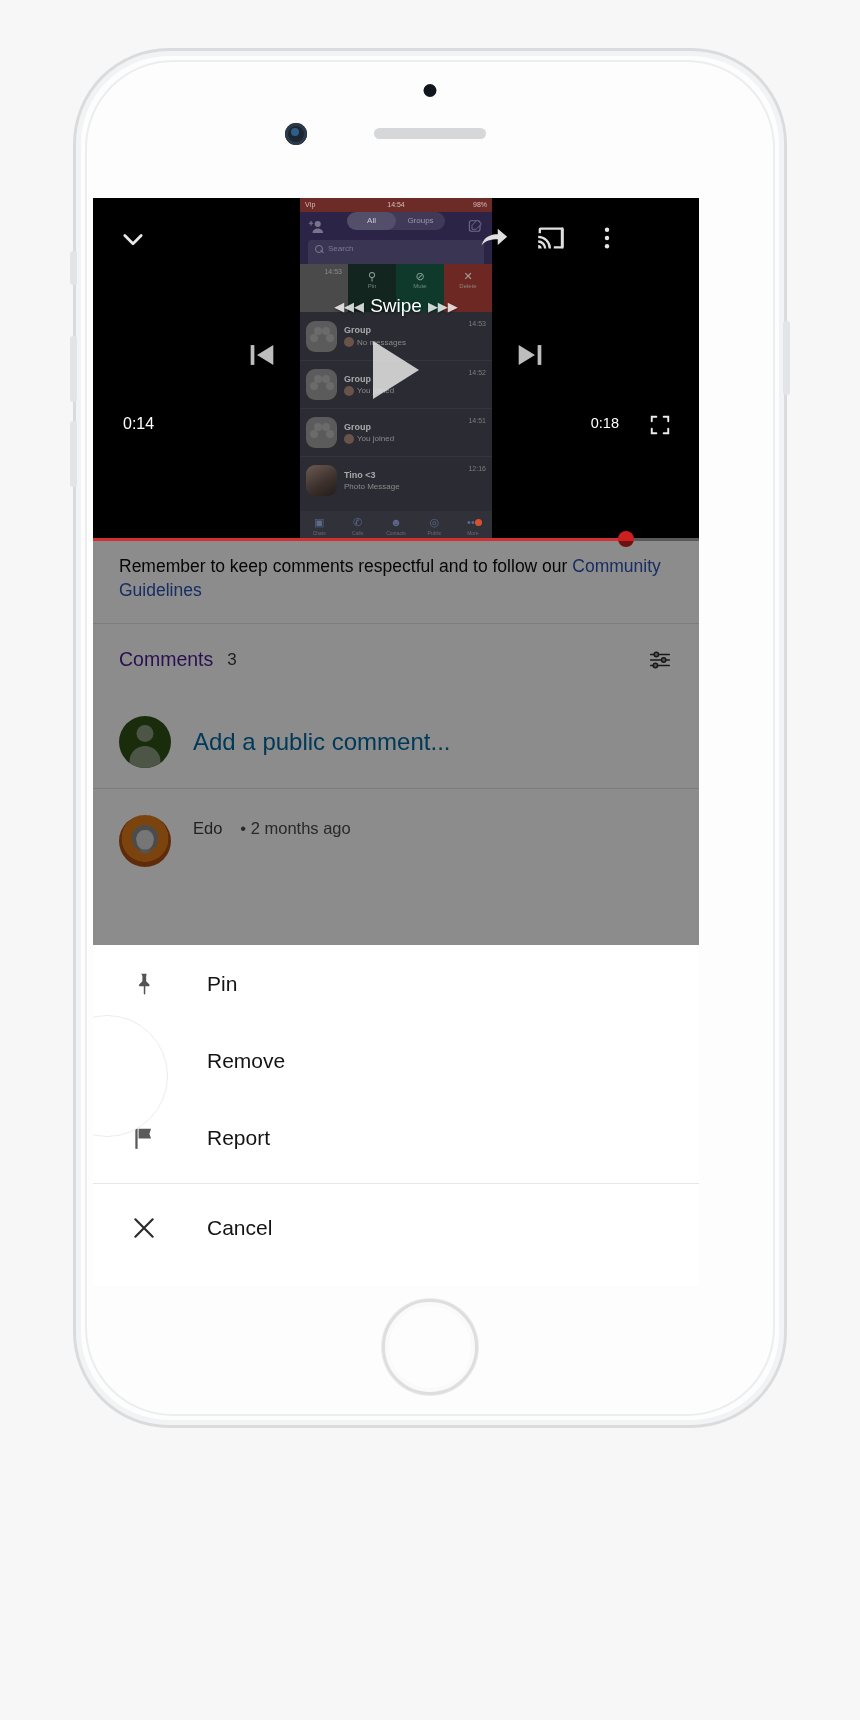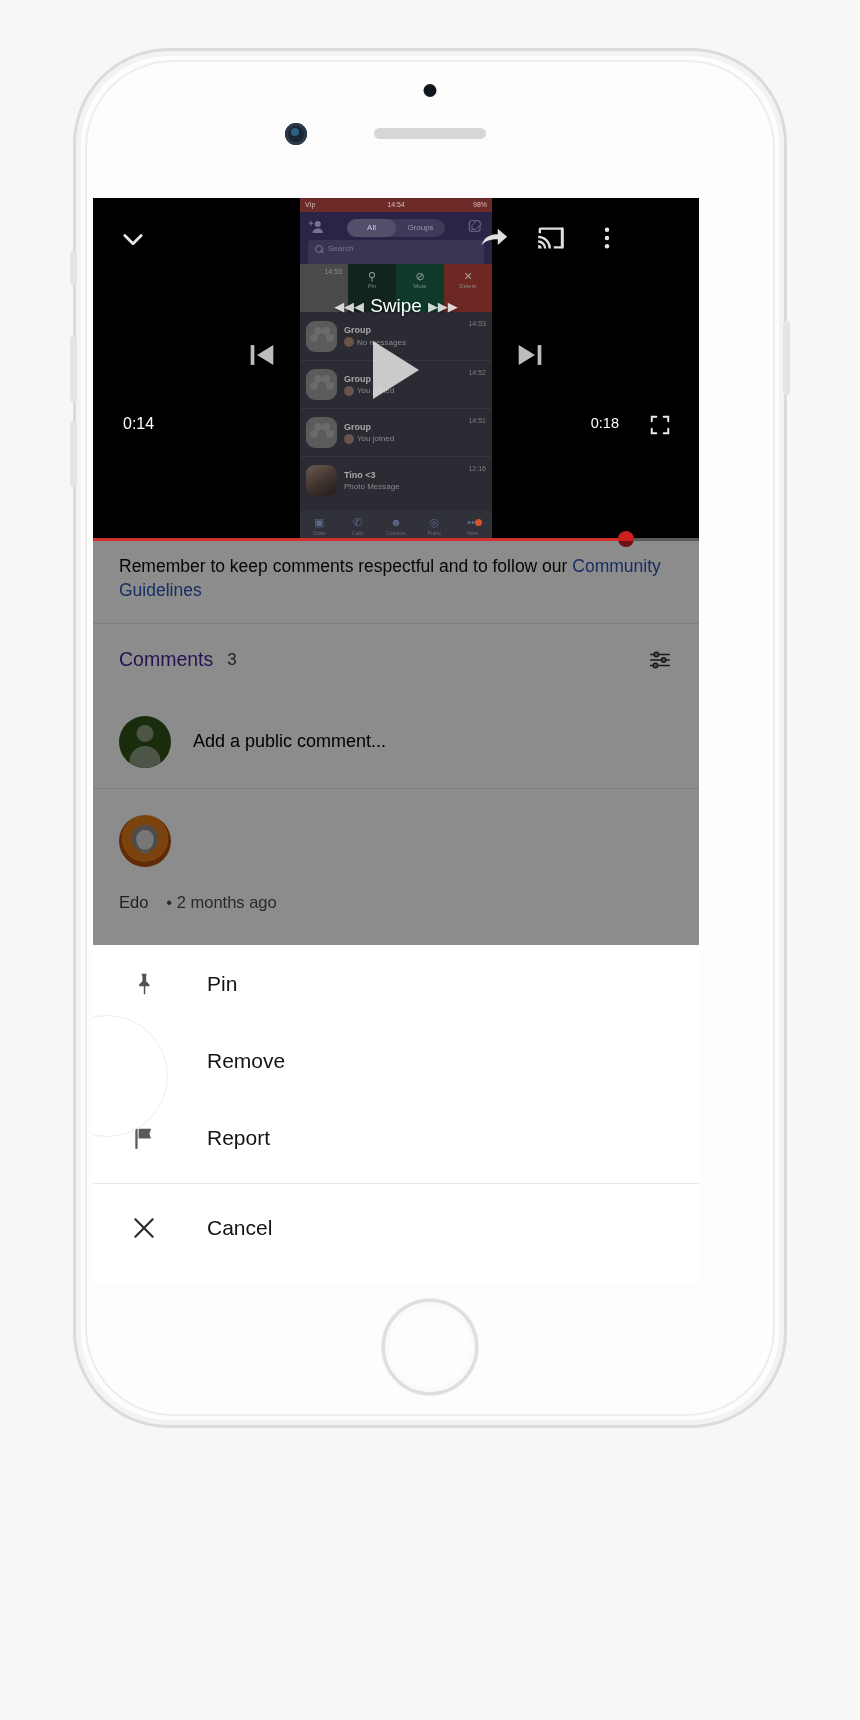--- a/index.html
+++ b/index.html
@@ -86,21 +86,21 @@
     height:14px; background:#6d2b28; position:relative;
     color:#d6bdbb; font-size:7px; line-height:14px;
   }
   .vc-status .l{ position:absolute; left:5px; letter-spacing:.2px;}
   .vc-status .c{ position:absolute; left:50%; transform:translateX(-50%);}
   .vc-status .r{ position:absolute; right:5px;}
   .vc-navbar{
     height:52px; background:#2b2446; position:relative;
   }
   .vc-pill{
-    position:absolute; left:50%; top:7px; transform:translateX(-50%);
+    position:absolute; left:50%; top:0; transform:translateX(-50%);
     width:98px; height:18px; border-radius:9px; background:rgba(255,255,255,.10);
     display:flex;
   }
   .vc-pill span{
     flex:1; text-align:center; font-size:8px; line-height:18px; color:#9c98ae;
   }
   .vc-pill span.on{ background:rgba(255,255,255,.10); border-radius:9px; color:#cfcbdd;}
   .vc-addfriend{ position:absolute; left:8px; top:6px; width:18px; height:18px; opacity:.55;}
   .vc-compose{ position:absolute; right:8px; top:6px; width:16px; height:16px; opacity:.5;}
   .vc-search{
@@ -215,23 +215,23 @@
     position:relative; overflow:hidden; flex:none;
   }
   .c-avatar::before{
     content:""; position:absolute; left:50%; top:9px; transform:translateX(-50%);
     width:17px; height:17px; border-radius:50%; background:#8c9b80;
   }
   .c-avatar::after{
     content:""; position:absolute; left:50%; top:30px; transform:translateX(-50%);
     width:31px; height:24px; border-radius:16px 16px 0 0; background:#8c9b80;
   }
-  .c-add .ph{ font-size:18px; color:#000000; }
-
-  .c-item{ display:flex; padding:26px 26px 0 26px; gap:22px;flex-direction:column; }
+  .c-add .ph{ font-size:24px; color:#0369a1; }
+
+  .c-item{ display:flex; padding:26px 26px 0 26px; gap:22px; }
   .c-ava2{
     width:52px; height:52px; border-radius:50%; flex:none;
     background:radial-gradient(circle at 50% 45%, #c9c9c9 0 22%, #8a8a8a 23% 34%, #e07c1d 35% 60%, #b04f12 61% 100%);
     position:relative; overflow:hidden;
   }
   .c-ava2::after{
     content:""; position:absolute; left:50%; top:45%; transform:translate(-50%,-40%);
     width:17px; height:19px; border-radius:50% 50% 45% 45%; background:#d7d7d7;
     box-shadow:0 7px 0 -3px #9a9a9a;
   }

